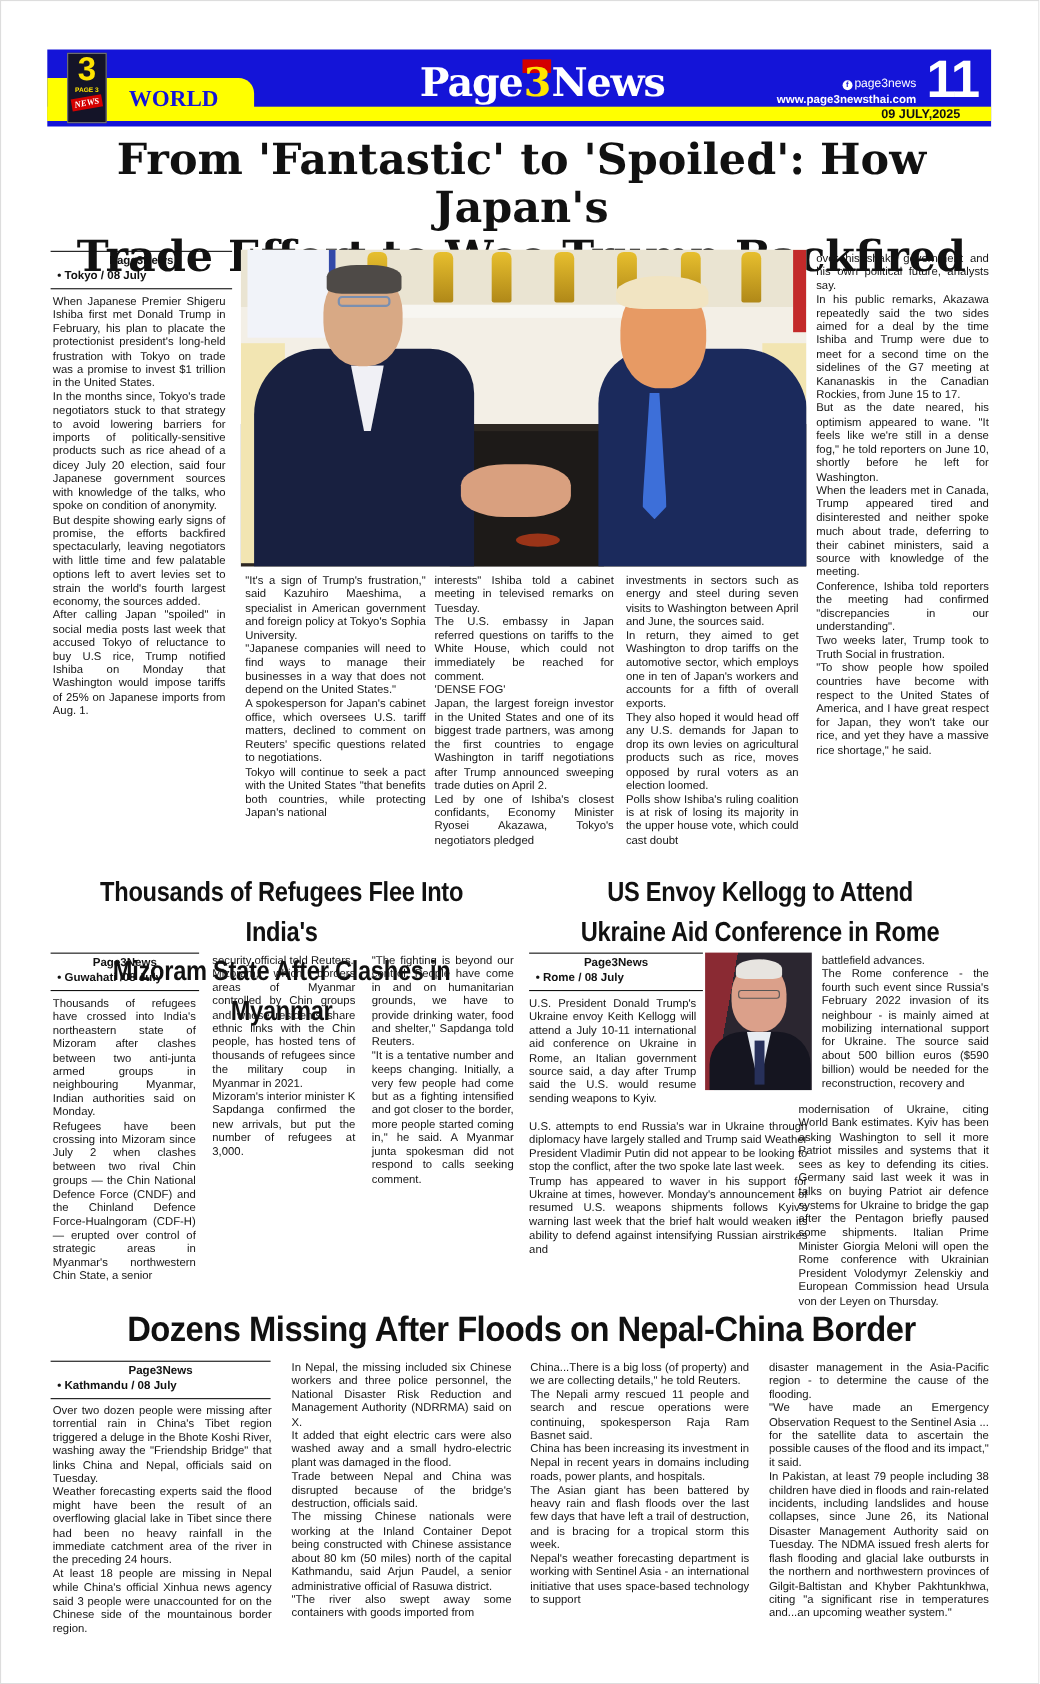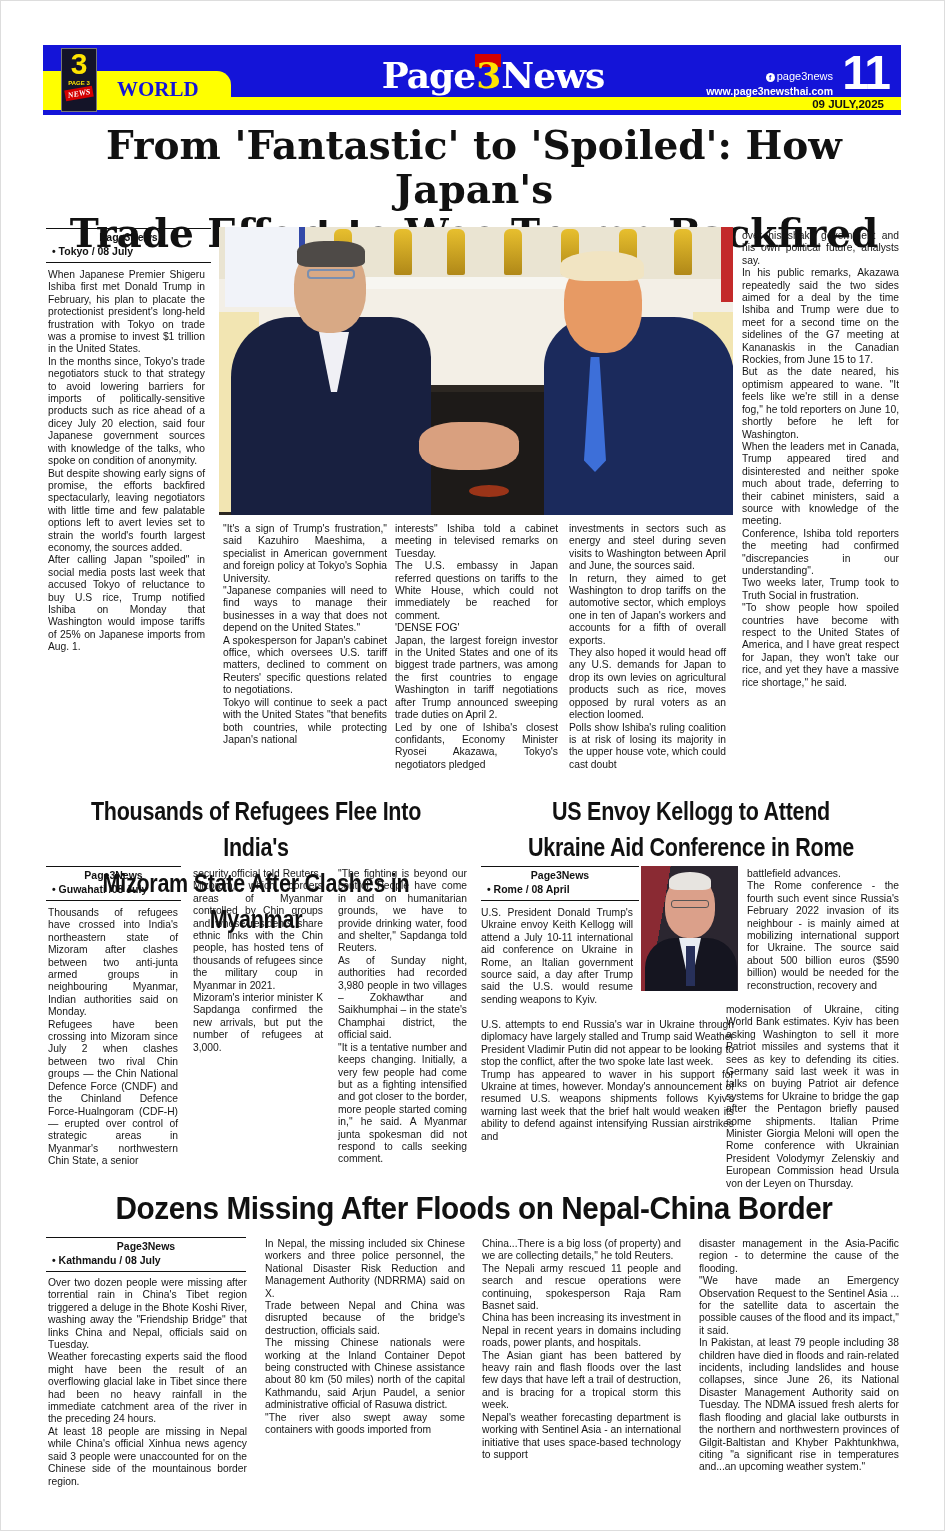--- a/index.html
+++ b/index.html
@@ -13,21 +13,21 @@
 .logo3{position:absolute;left:18px;top:3px;width:36px;height:64px;background:#141428;border:1px solid #777;text-align:center;color:#ffd700}
 .logo3 .n{font:bold 30px/30px "Liberation Sans",sans-serif;color:#ffe400}
 .logo3 .p{font:bold 6px/8px "Liberation Sans",sans-serif;color:#ffe400}
 .logo3 .nw{font:italic bold 8px/11px "Liberation Serif",serif;color:#fff;background:#d40000;margin:1px 3px;transform:rotate(-10deg)}
 .sect{position:absolute;left:74px;top:31px;font:bold 21px/26px "Liberation Serif",serif;color:#1414d8}
 .brand{position:absolute;left:320px;top:8px;width:260px;text-align:center;font:bold 36px/44px "DejaVu Serif",serif;color:#fff;letter-spacing:-1px}
 .brand .three{color:#ffe400;background:linear-gradient(#d40000 0 30%,transparent 30%);padding:0 1px}
 .social{position:absolute;right:68px;top:25px;font:11px/13px "Liberation Sans",sans-serif;color:#fff;text-align:right}
 .site{position:absolute;right:68px;top:40px;font:bold 10.5px/12px "Liberation Sans",sans-serif;color:#fff;text-align:left}
 .pnum{position:absolute;right:12px;top:3px;font:bold 48px/50px "Liberation Sans",sans-serif;color:#fff;letter-spacing:-2px}
-.date{position:absolute;right:17px;top:53px;font:bold 11.5px/13px "Liberation Sans",sans-serif;color:#111}
+.date{position:absolute;right:28px;top:53px;font:bold 11.5px/13px "Liberation Sans",sans-serif;color:#111}
 
 .h1{position:absolute;left:40px;top:122px;width:866px;text-align:center;font:bold 39px/44px "DejaVu Serif",serif;color:#111;letter-spacing:0}
 .h2{position:absolute;text-align:center;font:bold 25px/36px "Liberation Sans",sans-serif;color:#111;transform:scaleX(.86);transform-origin:center;letter-spacing:-.3px}
 .h3{position:absolute;left:40px;top:1185px;width:866px;text-align:center;font:bold 32px/44px "Liberation Sans",sans-serif;color:#111;transform:scaleX(.93);letter-spacing:-.5px}
 
 .by{position:absolute;border-top:1.5px solid #111;border-bottom:1.5px solid #111;padding:2px 0 4px}
 .by .src{font:bold 10.5px/13px "Liberation Sans",sans-serif;text-align:center}
 .by .loc{font:bold 10.5px/14px "Liberation Sans",sans-serif;padding-left:6px}
 
 .col{position:absolute;font:10.3px/12.4px "Liberation Sans",sans-serif;text-align:justify;color:#151515}
@@ -167,31 +167,30 @@
     <p>Thousands of refugees have crossed into India's northeastern state of Mizoram after clashes between two anti-junta armed groups in neighbouring Myanmar, Indian authorities said on Monday.</p>
     <p>Refugees have been crossing into Mizoram since July 2 when clashes between two rival Chin groups — the Chin National Defence Force (CNDF) and the Chinland Defence Force-Hualngoram (CDF-H) — erupted over control of strategic areas in Myanmar's northwestern Chin State, a senior</p>
   </div>
   <div class="col" style="left:192px;top:867px;width:130px">
     <p>security official told Reuters.</p>
     <p>Mizoram, which borders areas of Myanmar controlled by Chin groups and whose residents share ethnic links with the Chin people, has hosted tens of thousands of refugees since the military coup in Myanmar in 2021.</p>
     <p>Mizoram's interior minister K Sapdanga confirmed the new arrivals, but put the number of refugees at 3,000.</p>
   </div>
   <div class="col" style="left:337px;top:867px;width:129px">
     <p>"The fighting is beyond our control. People have come in and on humanitarian grounds, we have to provide drinking water, food and shelter," Sapdanga told Reuters.</p>
-    <p>As of Sunday night, authorities had recorded 3,980 people in two villages – Zokhawthar and Saikhumphai – in the state's Champhai district, the official said.</p>
     <p>"It is a tentative number and keeps changing. Initially, a very few people had come but as a fighting intensified and got closer to the border, more people started coming in," he said. A Myanmar junta spokesman did not respond to calls seeking comment.</p>
   </div>
 
   <div class="h2" style="left:470px;top:792px;width:440px">
     <div>US Envoy Kellogg to Attend</div>
     <div>Ukraine Aid Conference in Rome</div>
   </div>
   <div class="by" style="left:480px;top:865px;width:158px">
     <div class="src">Page3News</div>
-    <div class="loc">• Rome  /   08  April</div>
+    <div class="loc">• Rome  /   08  July</div>
   </div>
   <div class="photo p2">
     <div class="suit"></div>
     <div class="shirt"></div>
     <div class="tie"></div>
     <div class="head"></div>
     <div class="hair"></div>
     <div class="gl"></div>
   </div>
   <div class="col" style="left:480px;top:906px;width:152px">
@@ -214,20 +213,21 @@
     <div class="src">Page3News</div>
     <div class="loc">• Kathmandu  / 08  July</div>
   </div>
   <div class="col" style="left:47px;top:1276px;width:199px">
     <p>Over two dozen people were missing after torrential rain in China's Tibet region triggered a deluge in the Bhote Koshi River, washing away the "Friendship Bridge" that links China and Nepal, officials said on Tuesday.</p>
     <p>Weather forecasting experts said the flood might have been the result of an overflowing glacial lake in Tibet since there had been no heavy rainfall in the immediate catchment area of the river in the preceding 24 hours.</p>
     <p>At least 18 people are missing in Nepal while China's official Xinhua news agency said 3 people were unaccounted for on the Chinese side of the mountainous border region.</p>
   </div>
   <div class="col" style="left:264px;top:1237px;width:200px">
     <p>In Nepal, the missing included six Chinese workers and three police personnel, the National Disaster Risk Reduction and Management Authority (NDRRMA) said on X.</p>
+    <p>It added that eight electric cars were also washed away and a small hydro-electric plant was damaged in the flood.</p>
     <p>Trade between Nepal and China was disrupted because of the bridge's destruction, officials said.</p>
     <p>The missing Chinese nationals were working at the Inland Container Depot being constructed with Chinese assistance about 80 km (50 miles) north of the capital Kathmandu, said Arjun Paudel, a senior administrative official of Rasuwa district.</p>
     <p>"The river also swept away some containers with goods imported from</p>
   </div>
   <div class="col" style="left:481px;top:1237px;width:199px">
     <p>China...There is a big loss (of property) and we are collecting details," he told Reuters.</p>
     <p>The Nepali army rescued 11 people and search and rescue operations were continuing, spokesperson Raja Ram Basnet said.</p>
     <p>China has been increasing its investment in Nepal in recent years in domains including roads, power plants, and hospitals.</p>
     <p>The Asian giant has been battered by heavy rain and flash floods over the last few days that have left a trail of destruction, and is bracing for a tropical storm this week.</p>
     <p>Nepal's weather forecasting department is working with Sentinel Asia - an international initiative that uses space-based technology to support</p>

